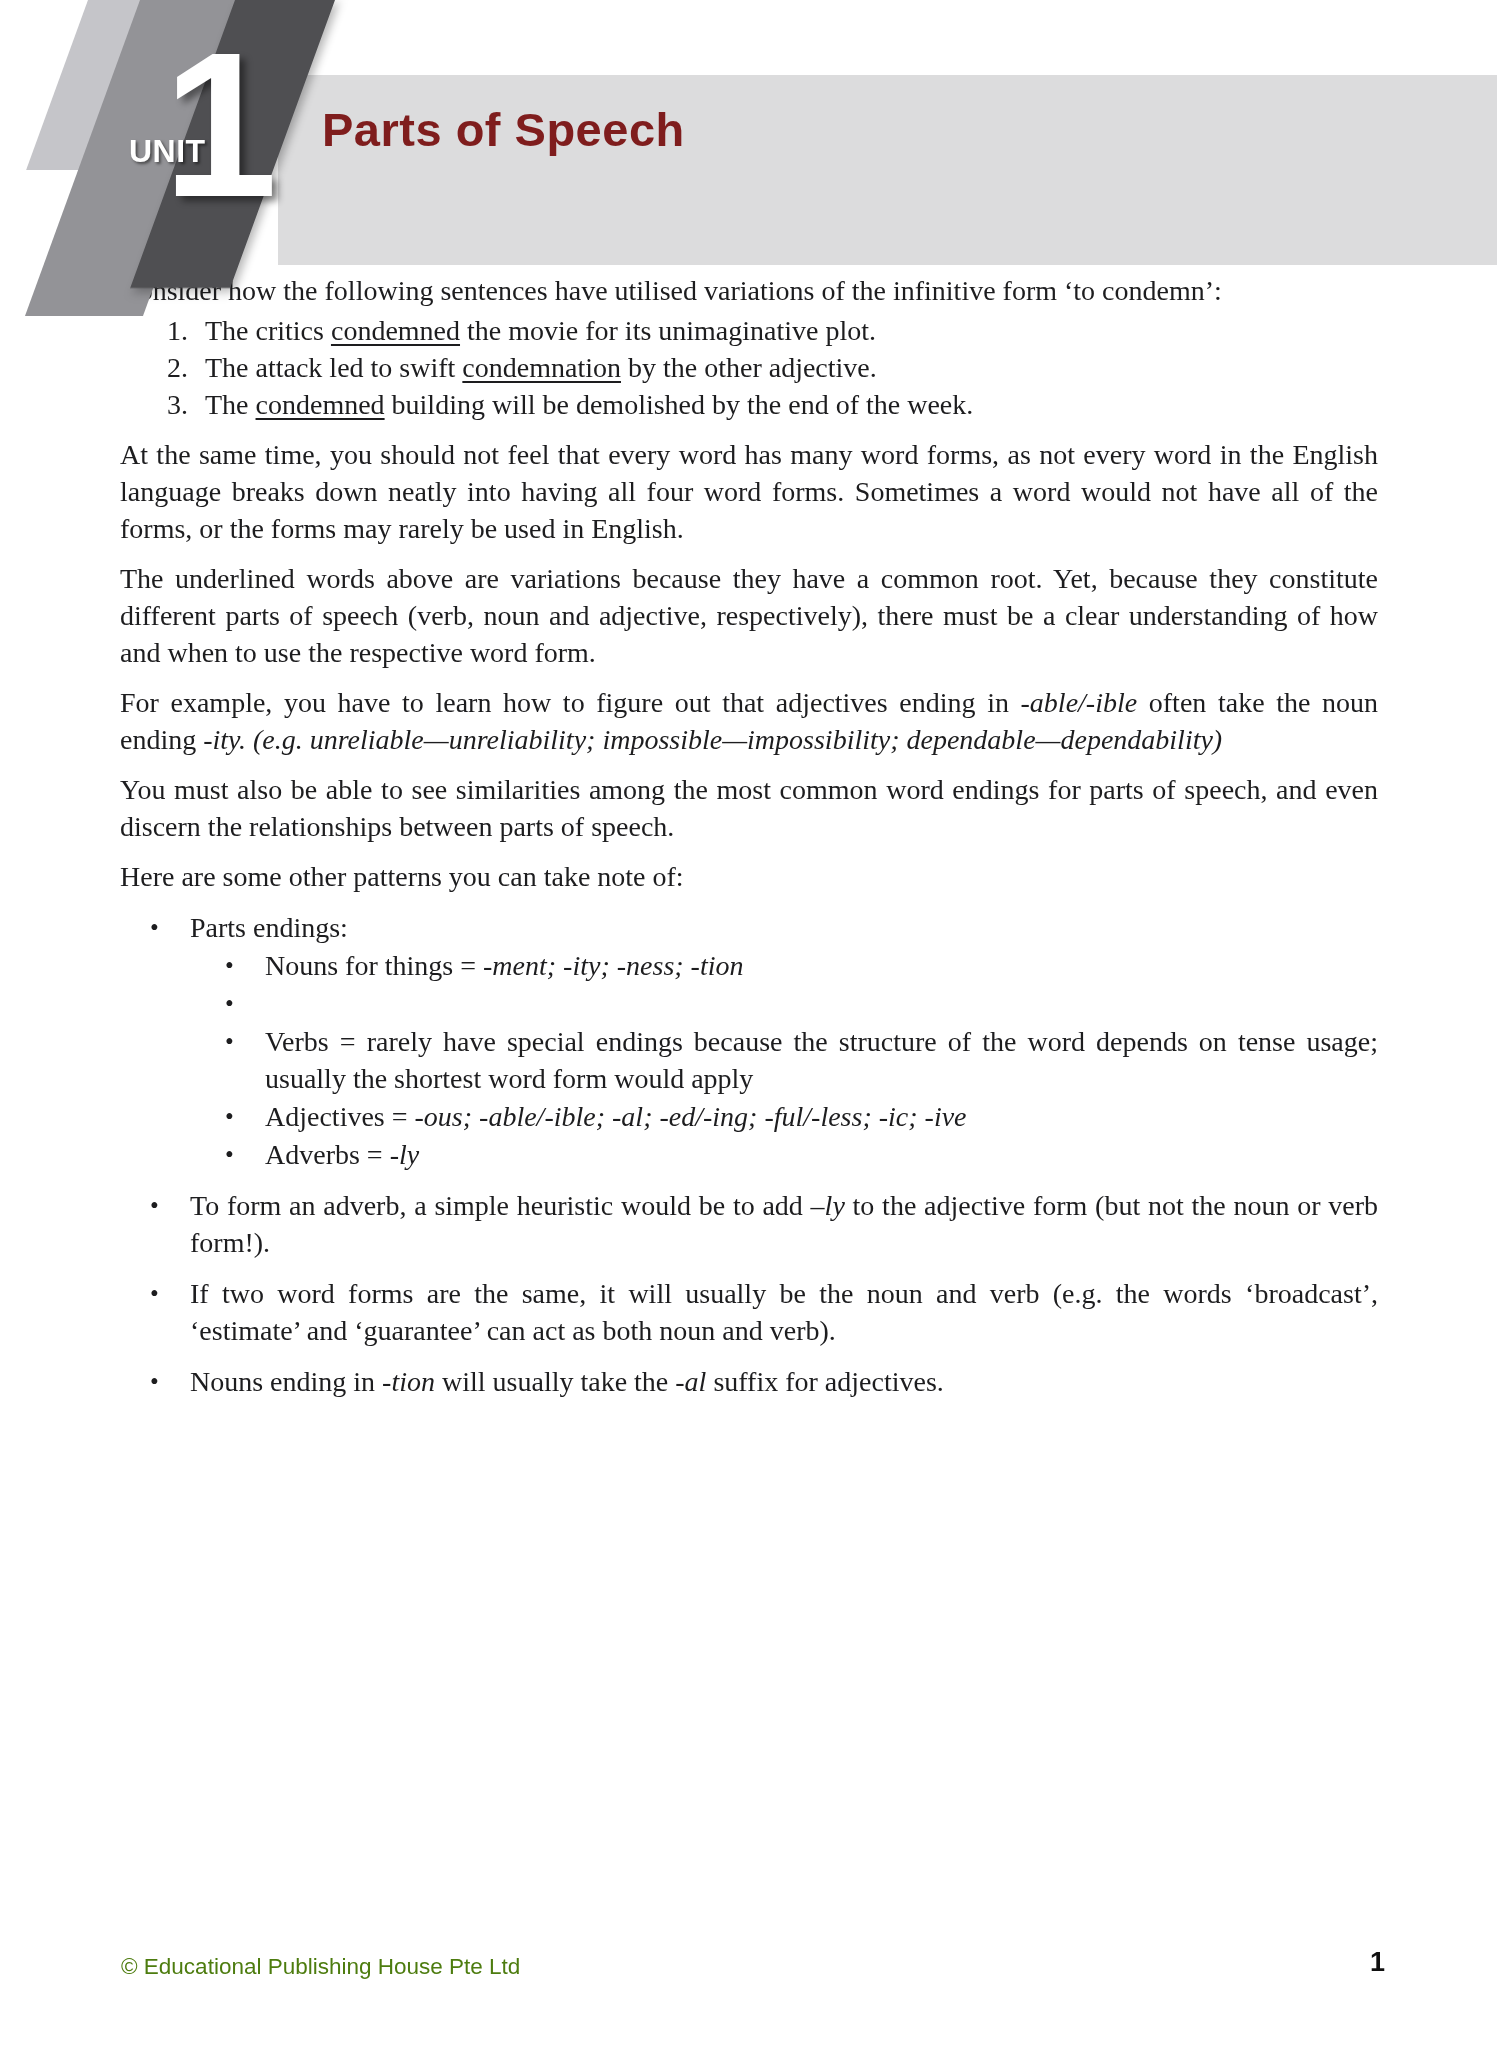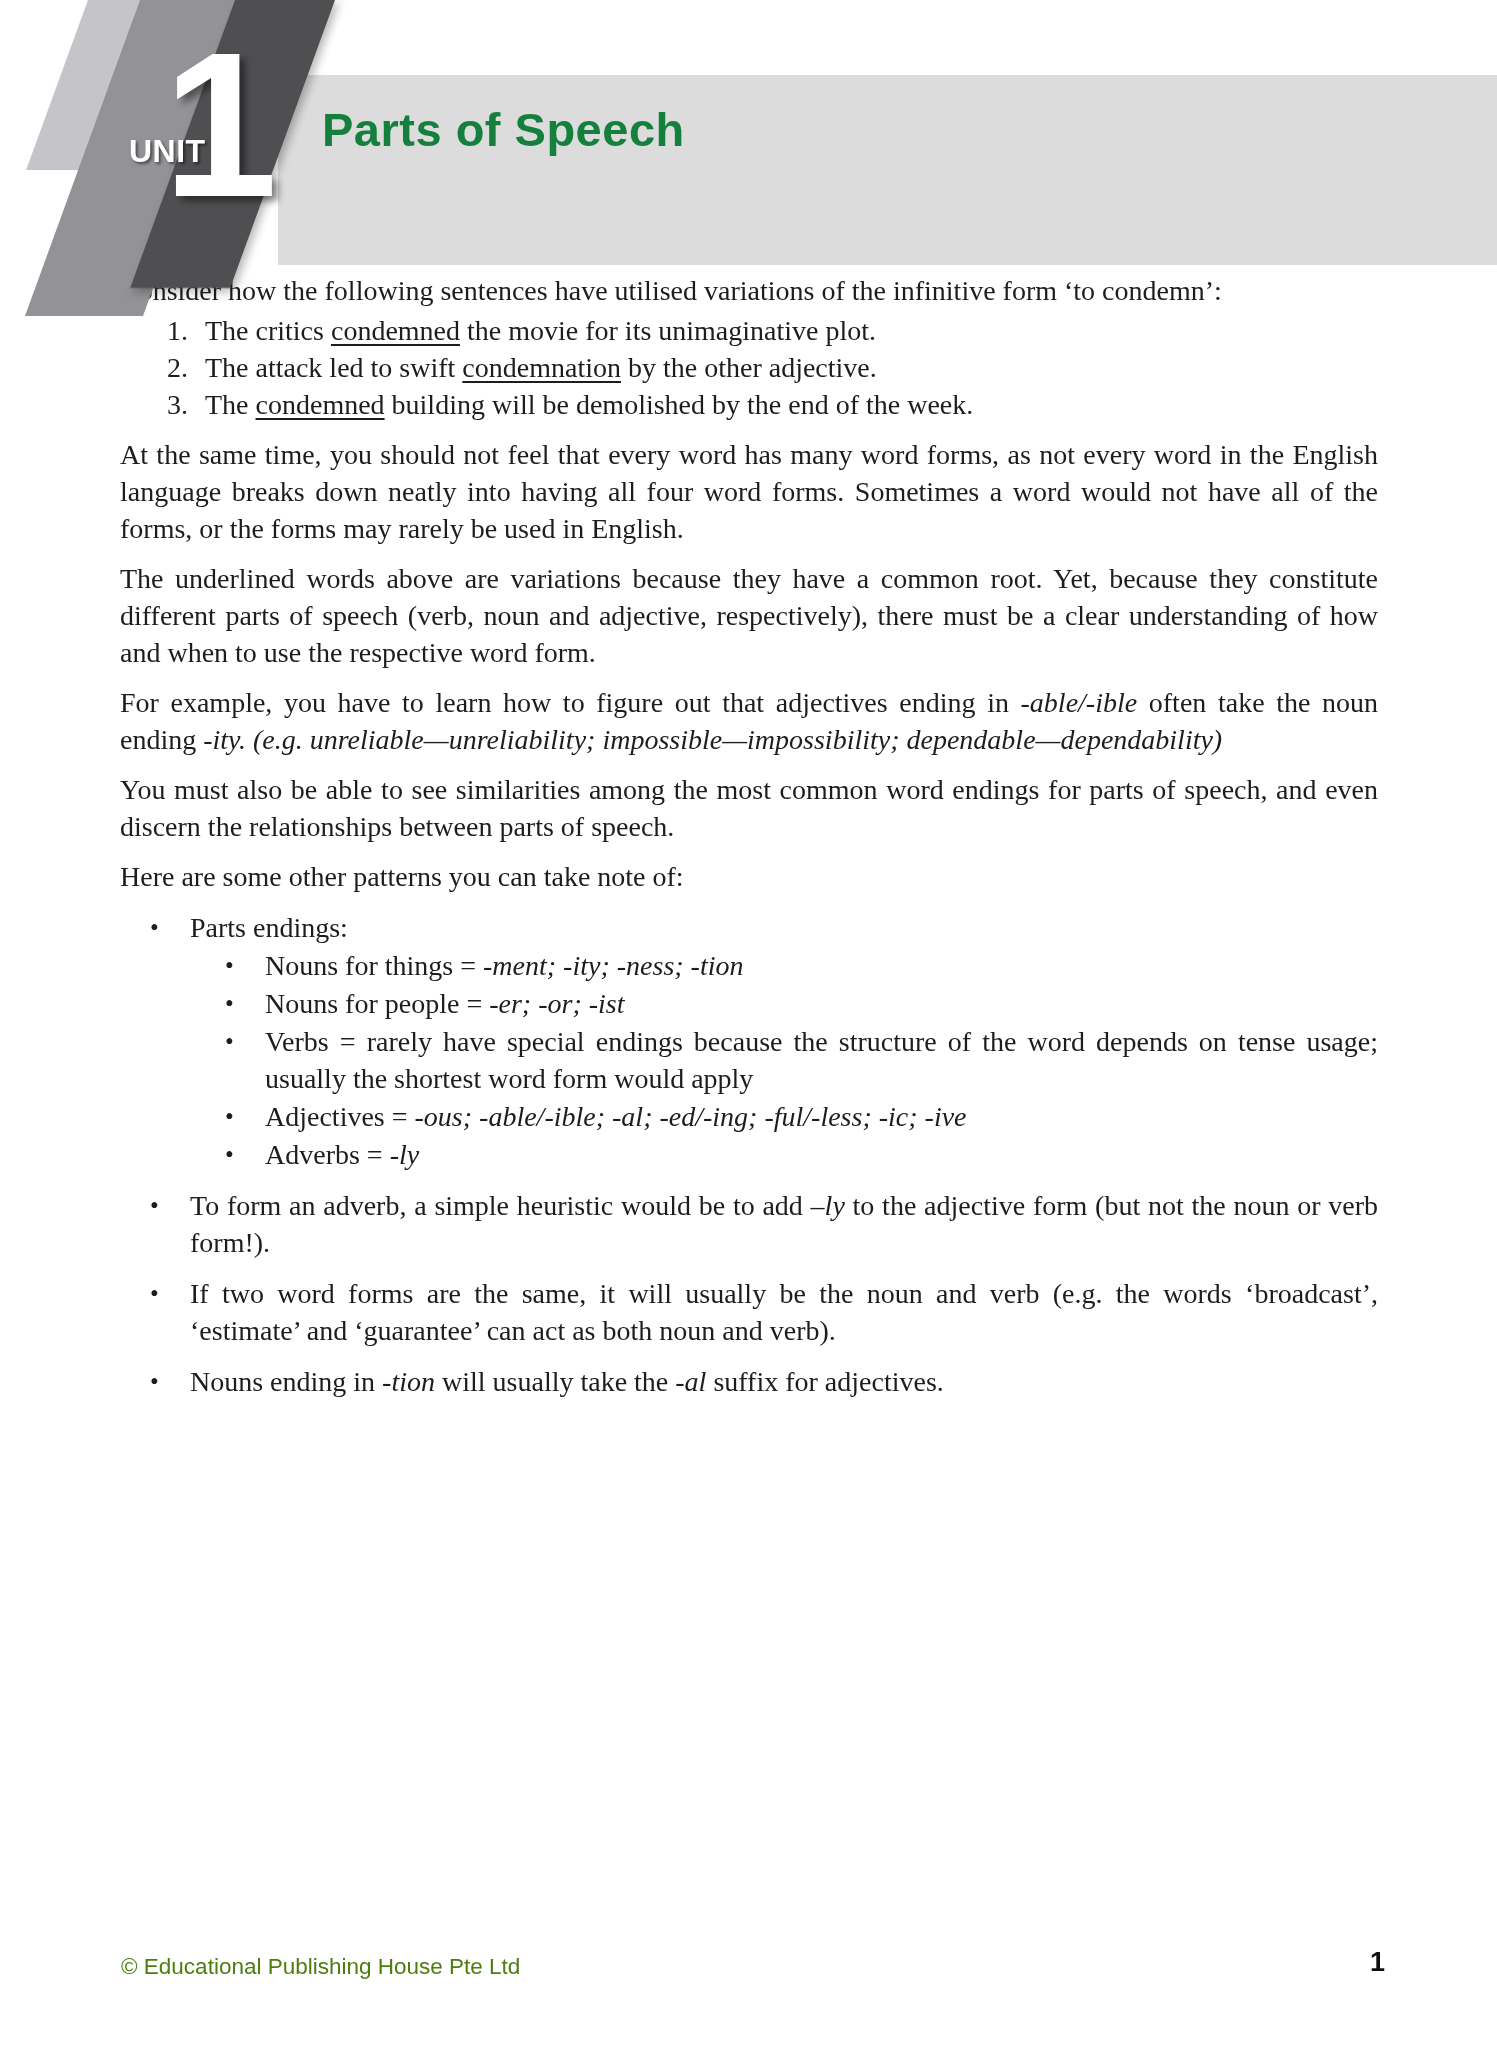--- a/index.html
+++ b/index.html
@@ -28,21 +28,21 @@
   }
   .unit-number {
     position:absolute; left:163px; top:22px; z-index:5;
     font-family:"Liberation Sans", sans-serif; font-weight:bold;
     font-size:206px; line-height:206px; color:#ffffff;
     text-shadow:6px 5px 7px rgba(0,0,0,0.45);
   }
   .unit-title {
     position:absolute; left:322px; top:102px; z-index:6; margin:0;
     font-family:"Liberation Sans", sans-serif; font-weight:bold;
-    font-size:47px; letter-spacing:0.5px; color:#15803d;
+    font-size:47px; letter-spacing:0.5px; color:#7f1d1d;
   }
 
   
   .content {
     position:absolute; left:120px; top:272px; width:1258px;
     font-size:28px; line-height:37px;
   }
   .para { margin:0 0 13px 0; text-align:justify; }
   .intro { margin-bottom:3px; text-align:left; }
   .lead  { margin:0; text-align:left; }
@@ -119,21 +119,20 @@
       <div class="b-row">
         <span class="b-glyph">•</span>
         <span class="b-text"><span>Parts endings:</span></span>
       </div>
       <div class="b-row sub">
         <span class="b-glyph">•</span>
         <span class="b-text"><span>Nouns for things = </span><span class="s-i">-ment; -ity; -ness; -tion</span></span>
       </div>
       <div class="b-row sub">
         <span class="b-glyph">•</span>
-        <span class="b-text"><span>Nouns for people = </span><span class="s-i">-er; -or; -ist</span></span>
       </div>
       <div class="b-row sub">
         <span class="b-glyph">•</span>
         <span class="b-text"><span>Verbs = rarely have special endings because the structure of the word depends on tense usage; usually the shortest word form would apply</span></span>
       </div>
       <div class="b-row sub">
         <span class="b-glyph">•</span>
         <span class="b-text"><span>Adjectives = </span><span class="s-i">-ous; -able/-ible; -al; -ed/-ing; -ful/-less; -ic; -ive</span></span>
       </div>
       <div class="b-row sub">

